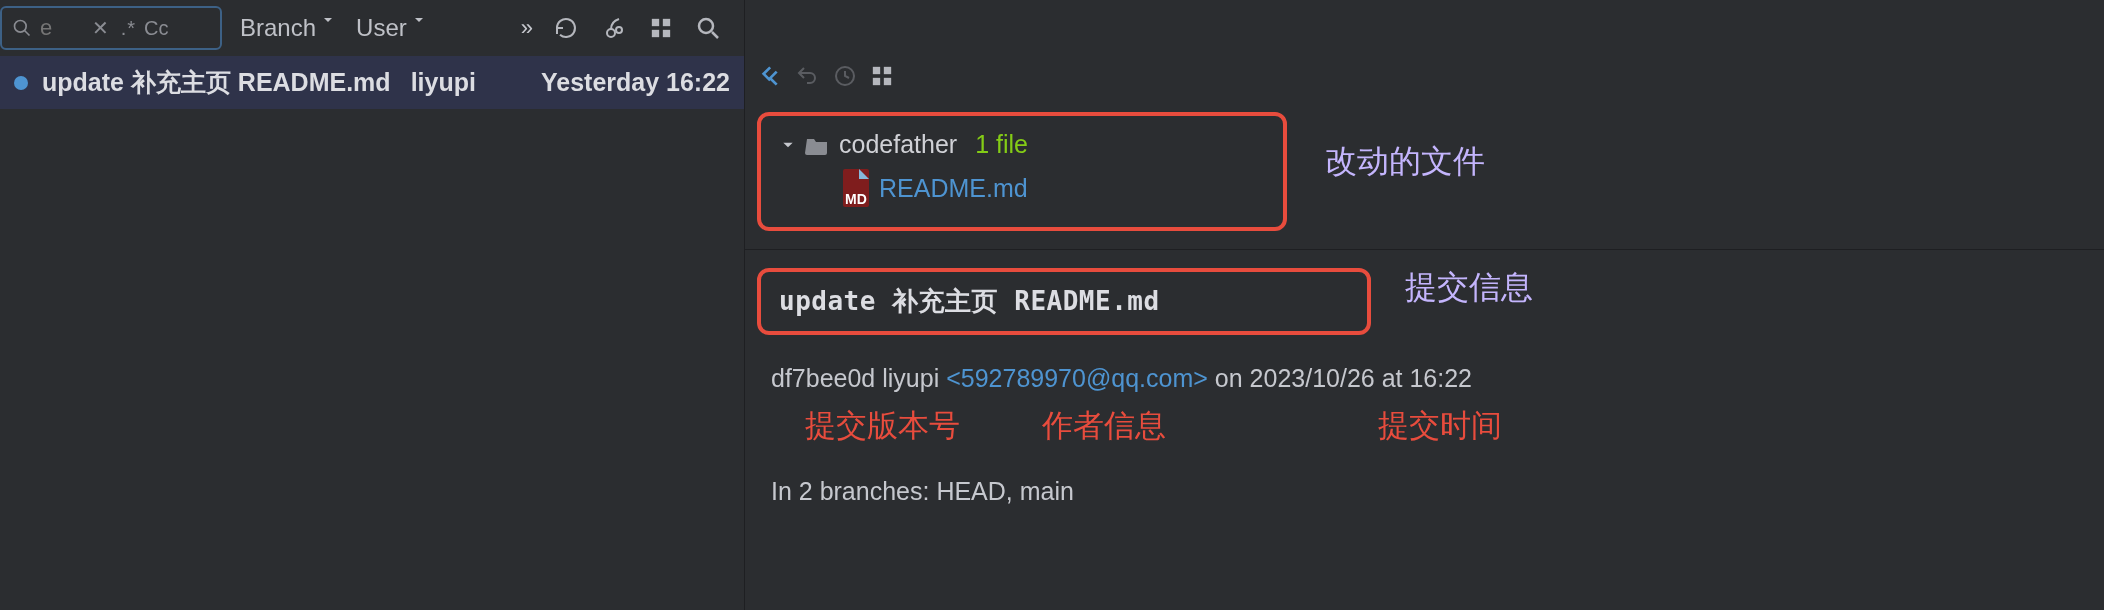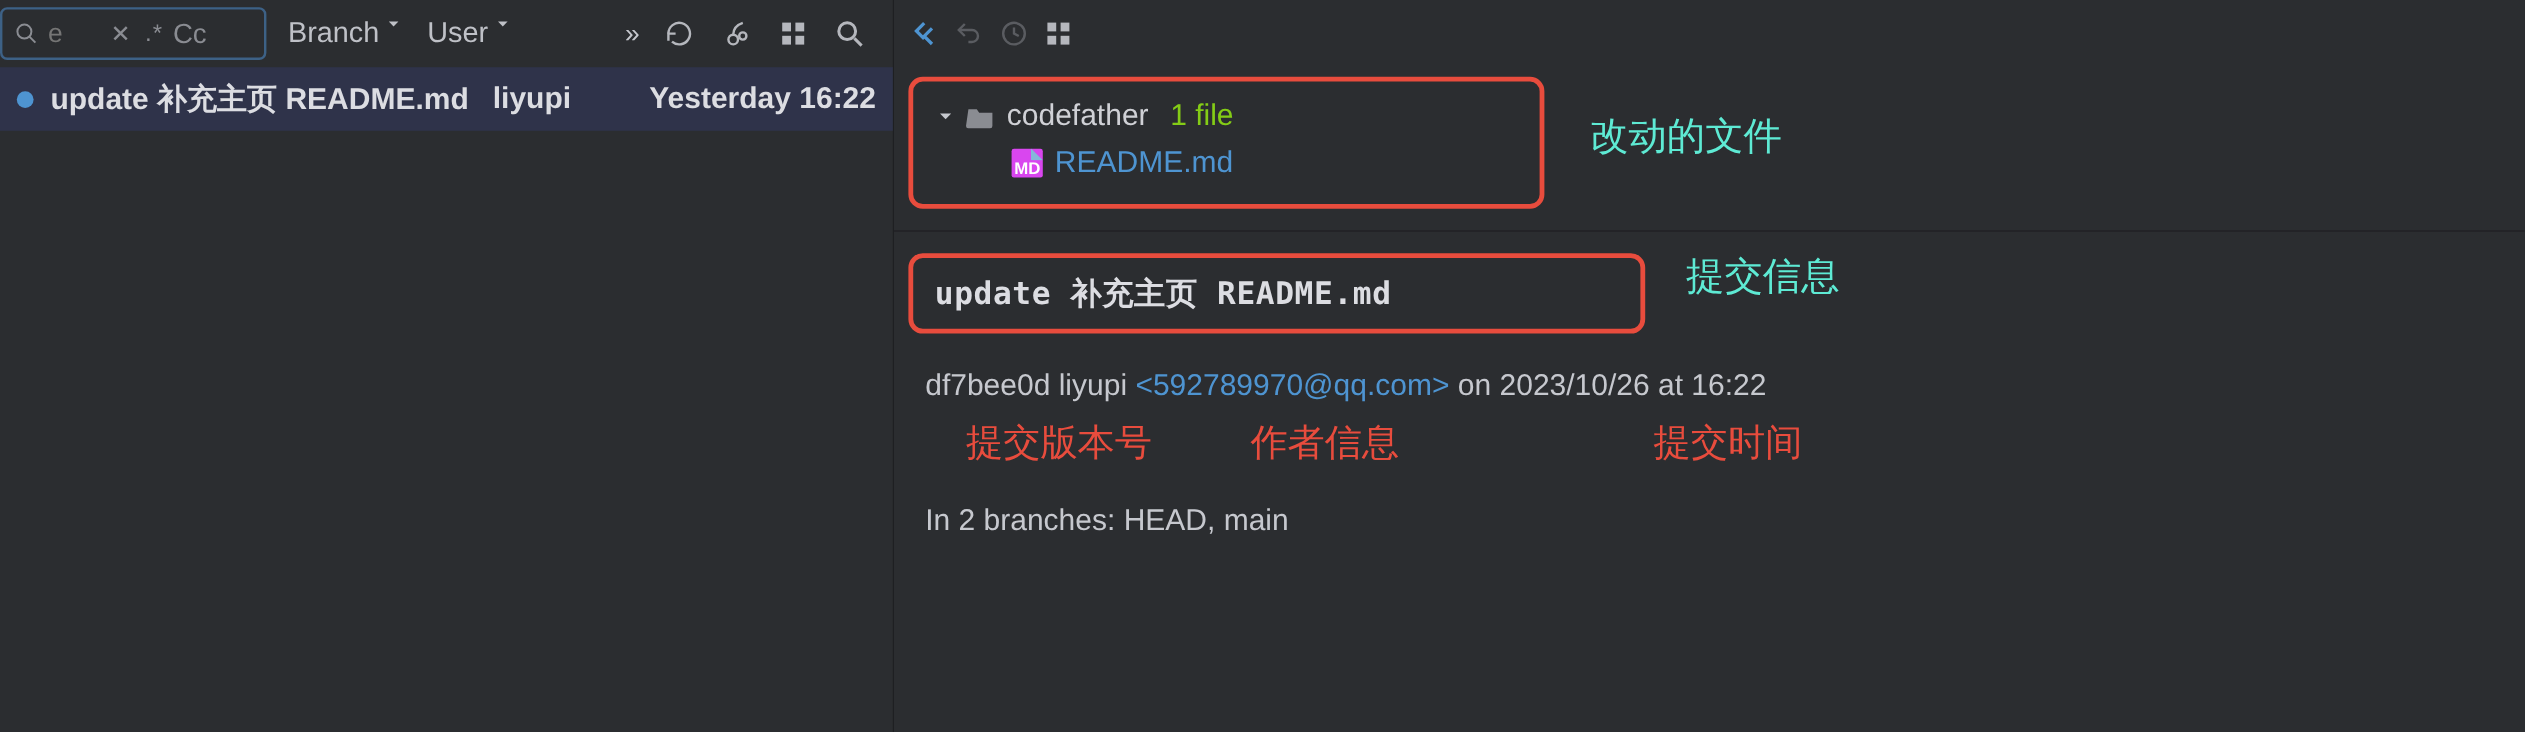--- a/index.html
+++ b/index.html
@@ -20,20 +20,21 @@
     .left-panel {
       width: 745px;
       border-right: 1px solid #1e1f22;
       display: flex;
       flex-direction: column;
     }
     .right-panel {
       flex: 1;
       display: flex;
       flex-direction: column;
+      margin-top: 48px;
     }
     .toolbar {
       height: 56px;
       display: flex;
       align-items: center;
       padding: 0 10px;
       gap: 14px;
     }
     .left-panel .toolbar { padding: 0 8px 0 0; }
     .search-box {
@@ -113,30 +114,30 @@
     .folder-count { color: #84cc16; margin-left: 8px; }
     .file-row {
       display: flex;
       align-items: center;
       gap: 10px;
       padding-left: 62px;
       margin-top: 10px;
       font-size: 25px;
     }
     .file-badge {
-      background: #d946ef;
+      background: #7f1d1d;
       color: #fff;
       font-size: 14px;
       font-weight: bold;
       padding: 1px 4px;
       border-radius: 2px;
       line-height: 1;
       position: relative;
       width: 26px;
-      height: 24px;
+      height: 38px;
       display: flex;
       align-items: flex-end;
       justify-content: center;
     }
     .file-badge::before {
       content: "";
       position: absolute;
       top: 0; right: 0;
       width: 10px; height: 10px;
       background: #86b8da;
@@ -157,21 +158,21 @@
     }
     .commit-details {
       padding: 22px 26px 0 26px;
       font-size: 25px;
       line-height: 1.7;
       color: #c6c8ce;
     }
     .commit-email { color: #4e94d1; }
     .branches-line { margin-top: 18px; color: #c6c8ce; }
     .annotation {
-      color: #5eead4;
+      color: #c4b5fd;
       font-size: 32px;
       position: absolute;
       font-family: "PingFang SC", "Microsoft YaHei", sans-serif;
     }
     .ann-label-row {
       display: flex;
       gap: 82px;
       padding-left: 34px;
       color: #e84c3d;
       font-size: 31px;
@@ -188,21 +189,21 @@
       cursor: pointer;
       padding: 0 4px;
     }
     .regex-txt {
       color: #8a8c92;
       font-size: 20px;
       letter-spacing: 1px;
     }
     .cc-txt {
       color: #8a8c92;
-      font-size: 23px;
+      font-size: 20px;
     }
     .expand-icon {
       color: #c6c8ce;
       font-size: 22px;
       letter-spacing: -3px;
     }
   </style>
 </head>
 <body>
 

